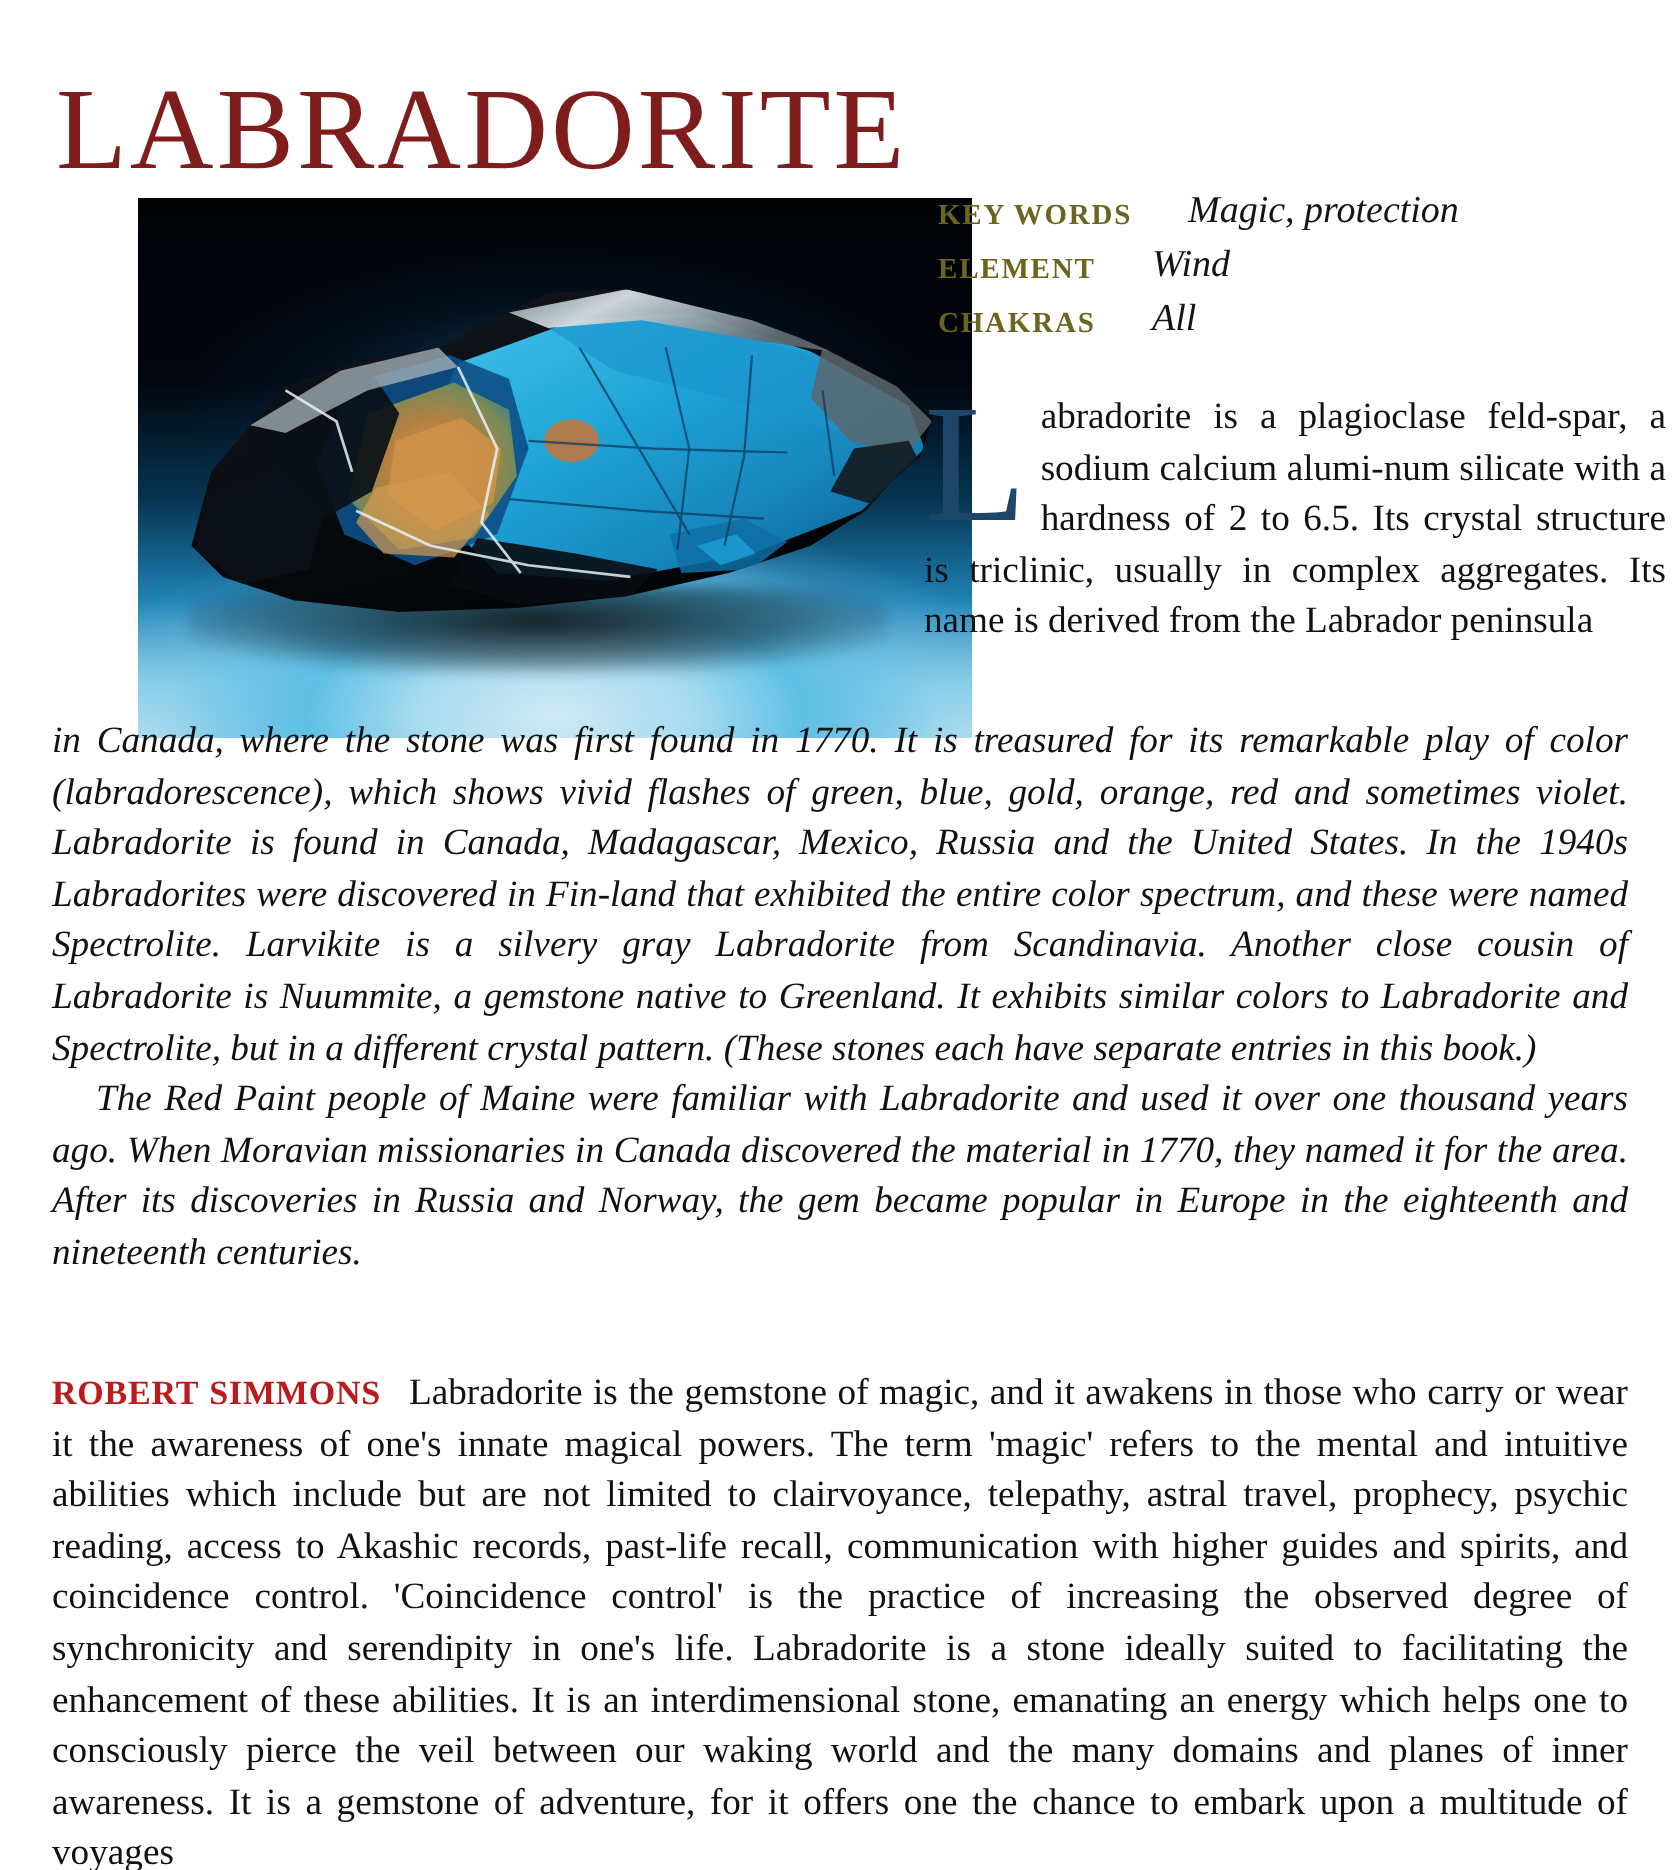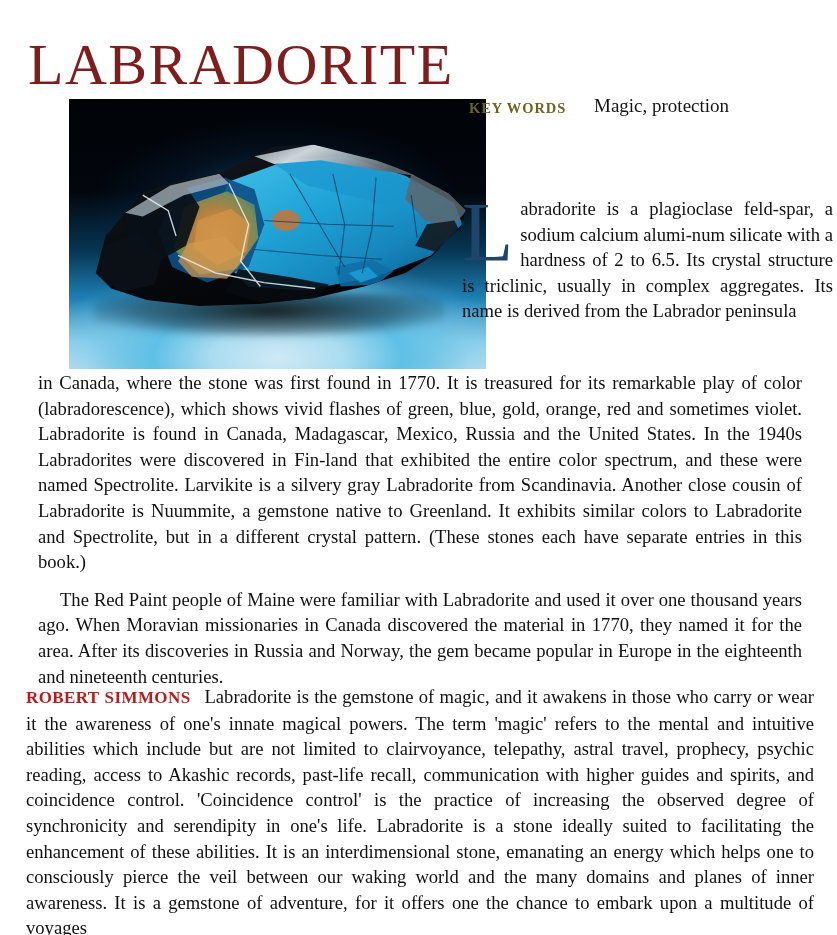--- a/index.html
+++ b/index.html
@@ -104,20 +104,21 @@
     text-transform: uppercase;
     width: 107px;
     flex: 0 0 107px;
     white-space: nowrap;
   }
   .attr-value {
     font-family: "Liberation Serif", "DejaVu Serif", serif;
     font-size: 19px;
     color: #141414;
     white-space: nowrap;
+    font-style: italic;
   }
   .attr-row.keywords .attr-value { padding-left: 18px; }
 
   
   .intro-column {
     position: absolute;
     left: 462px;
     top: 196px;
     width: 371px;
     font-size: 18.6px;
@@ -140,21 +141,21 @@
   .body-flow {
     position: absolute;
     left: 26px;
     top: 358px;
     width: 788px;
     font-size: 18.6px;
     line-height: 25.6px;
     text-align: justify;
     text-justify: inter-word;
   }
-  .body-flow p { margin: 12px; }
+  .body-flow p { margin: 0; font-style: italic; }
   .body-flow p.indented { text-indent: 22px; }
 
   .attribution-block {
     position: absolute;
     left: 26px;
     top: 684px;
     width: 788px;
     font-size: 18.6px;
     line-height: 25.6px;
     text-align: justify;
@@ -250,20 +251,28 @@
         </svg>
       </div>
     </div>
   </figure>
 
   <div class="attributes">
     <div class="attr-row keywords">
       <span class="attr-label">KEY WORDS</span>
       <span class="attr-value">Magic, protection</span>
     </div>
+    <div class="attr-row">
+      <span class="attr-label">ELEMENT</span>
+      <span class="attr-value">Wind</span>
+    </div>
+    <div class="attr-row">
+      <span class="attr-label">CHAKRAS</span>
+      <span class="attr-value">All</span>
+    </div>
   </div>
 
   <div class="intro-column">
     <span class="dropcap">L</span><span>abradorite is a plagioclase feld-spar, a sodium calcium alumi-num silicate with a hardness of 2 to 6.5. Its crystal structure is triclinic, usually in complex aggregates. Its name is derived from the Labrador peninsula</span>
   </div>
 
   <div class="body-flow">
     <p>in Canada, where the stone was first found in 1770. It is treasured for its remarkable play of color (labradorescence), which shows vivid flashes of green, blue, gold, orange, red and sometimes violet. Labradorite is found in Canada, Madagascar, Mexico, Russia and the United States. In the 1940s Labradorites were discovered in Fin-land that exhibited the entire color spectrum, and these were named Spectrolite. Larvikite is a silvery gray Labradorite from Scandinavia. Another close cousin of Labradorite is Nuummite, a gemstone native to Greenland. It exhibits similar colors to Labradorite and Spectrolite, but in a different crystal pattern. (These stones each have separate entries in this book.)</p>
     <p class="indented">The Red Paint people of Maine were familiar with Labradorite and used it over one thousand years ago. When Moravian missionaries in Canada discovered the material in 1770, they named it for the area. After its discoveries in Russia and Norway, the gem became popular in Europe in the eighteenth and nineteenth centuries.</p>
   </div>

